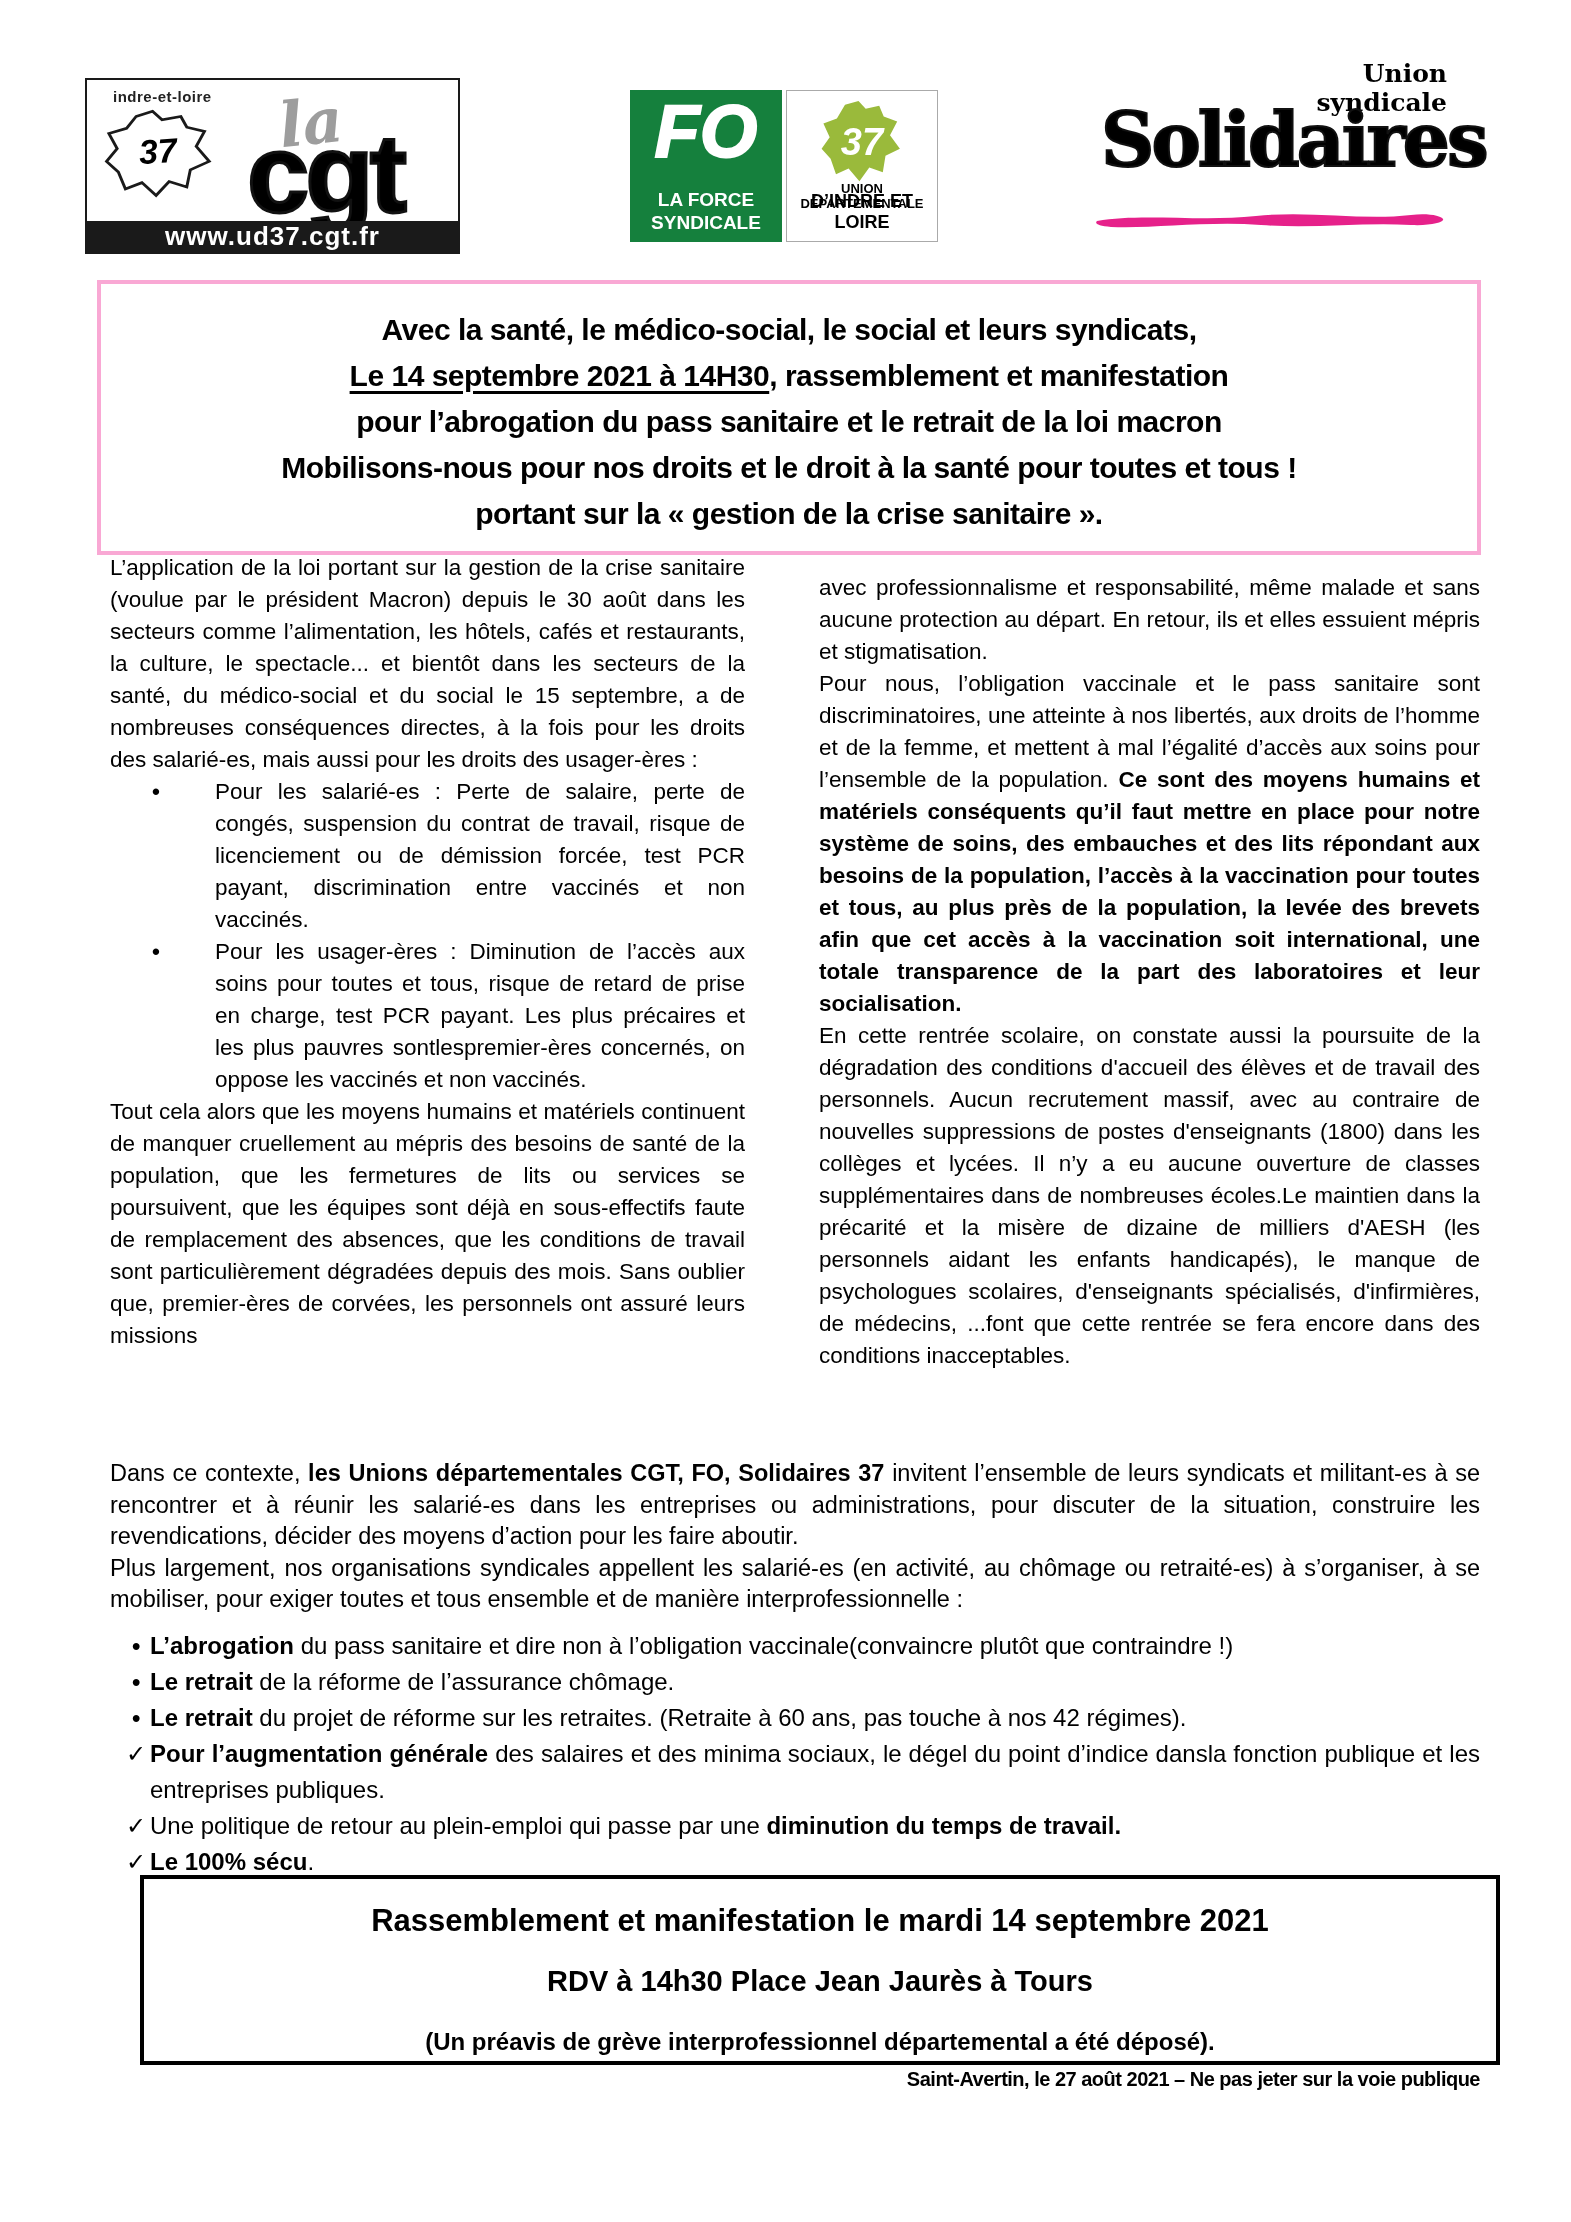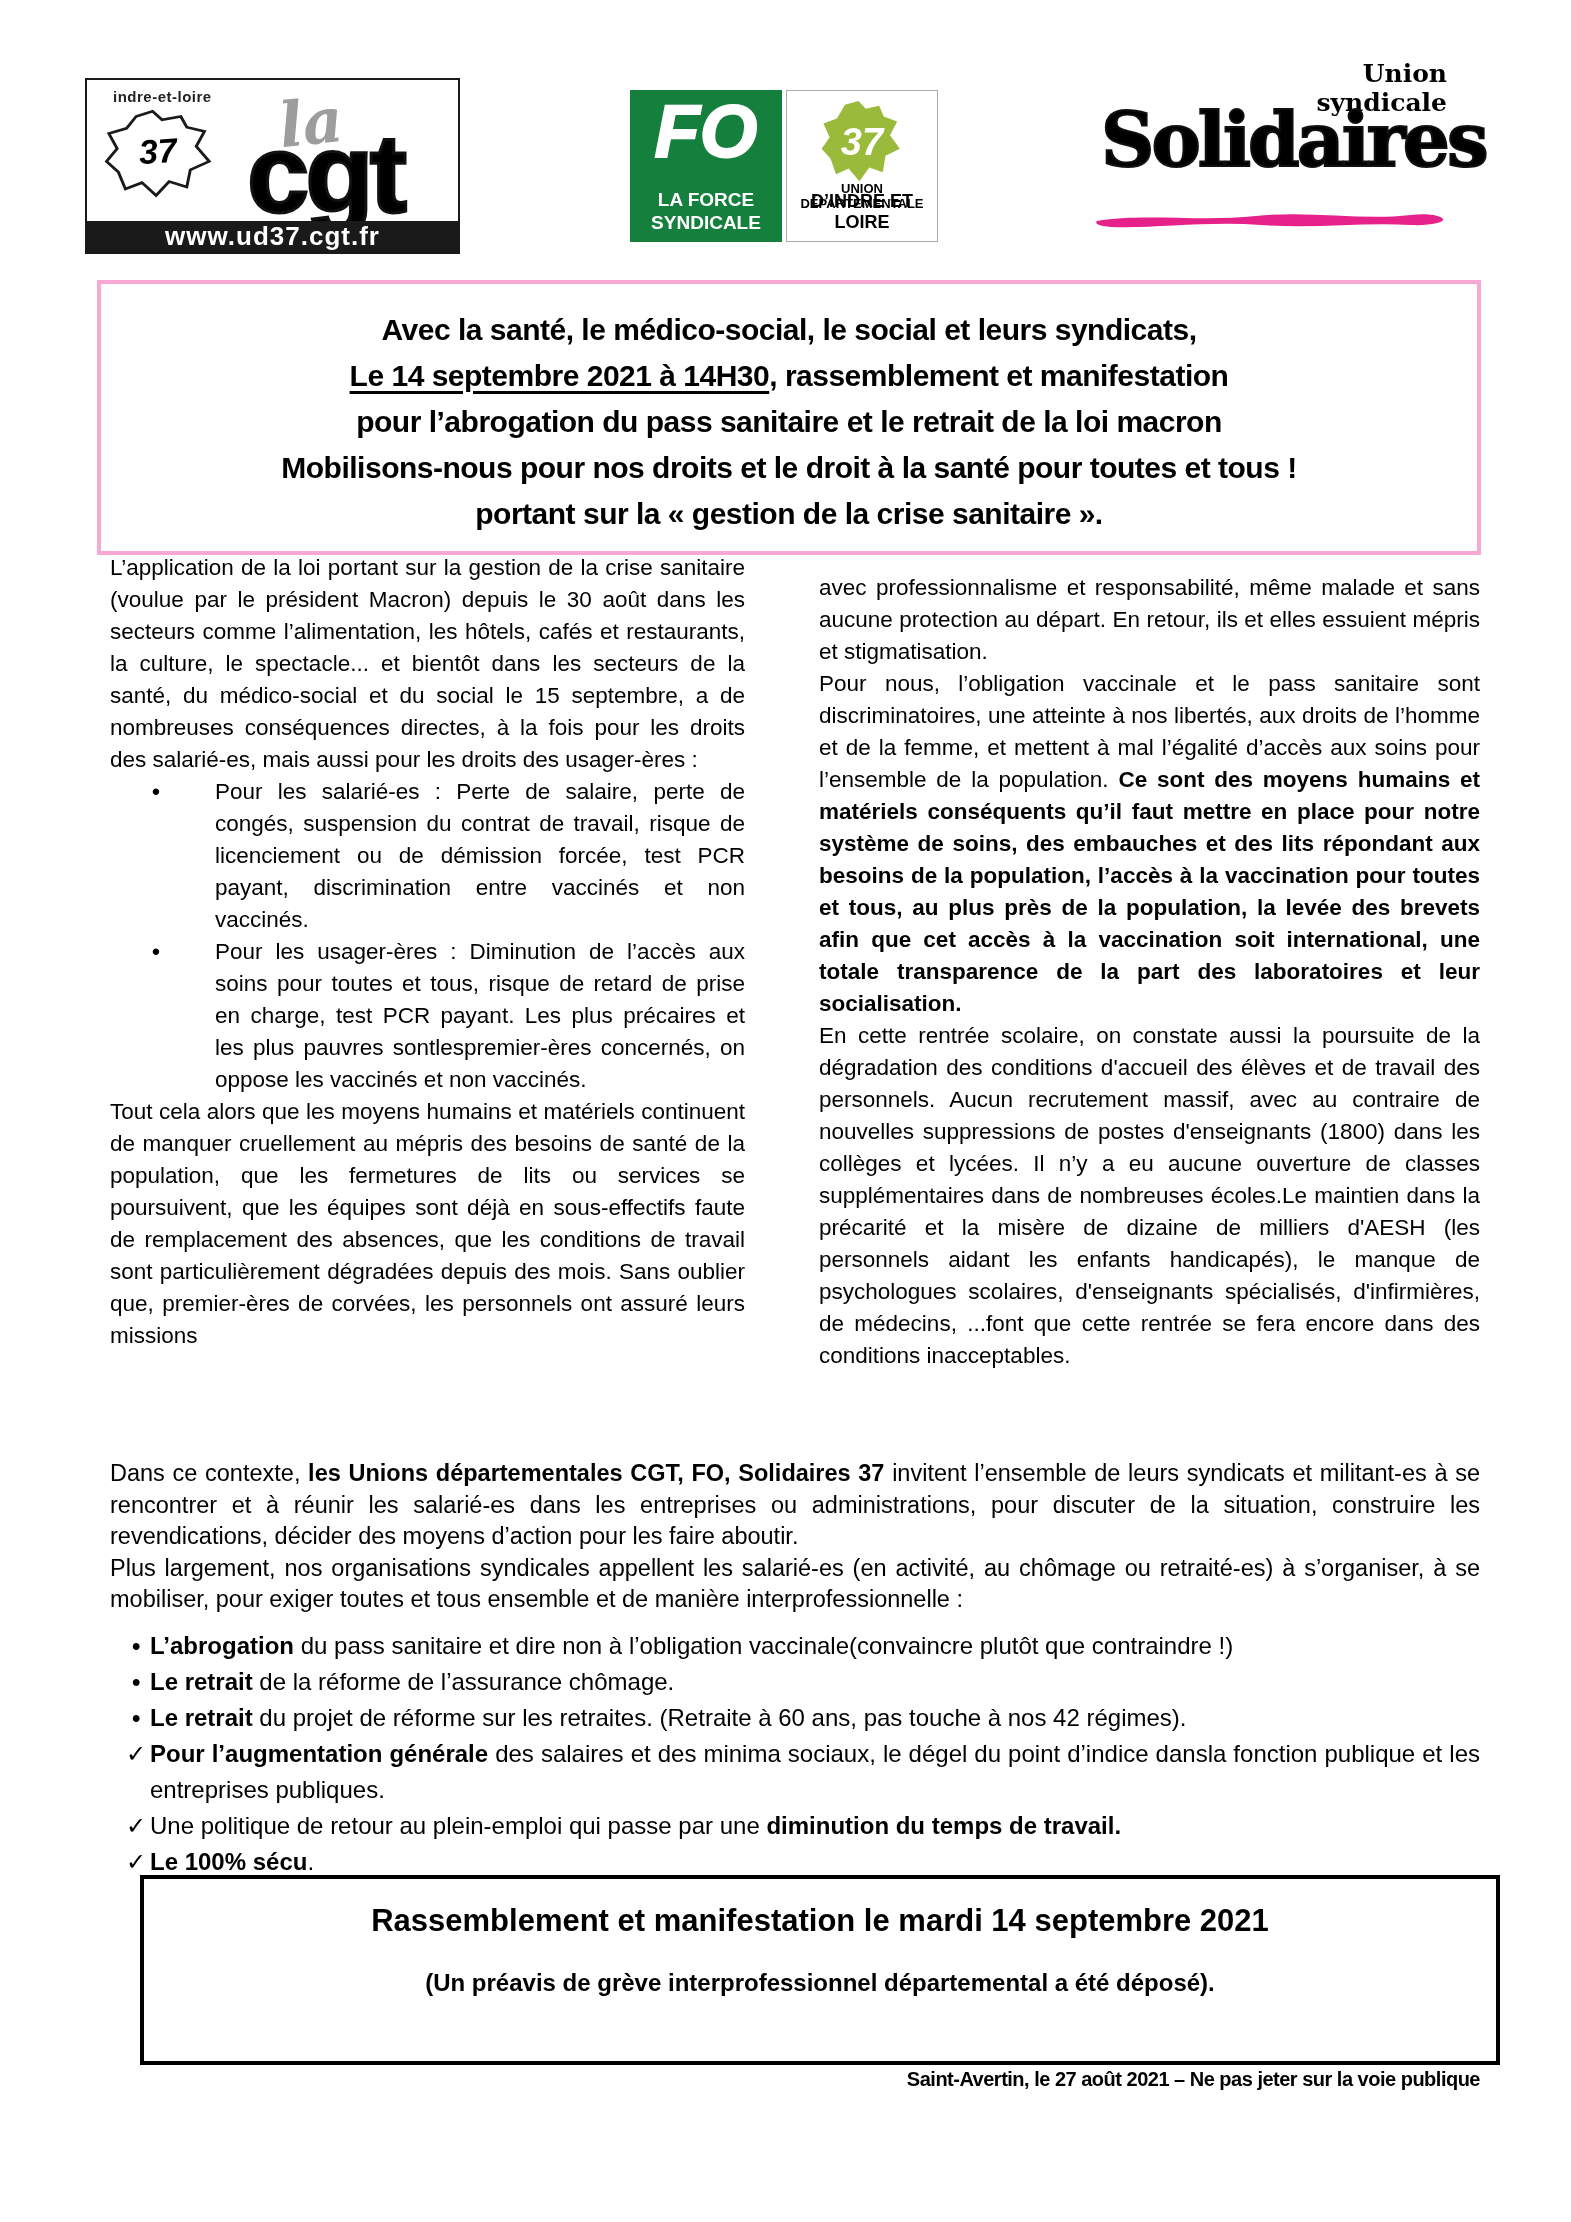--- a/index.html
+++ b/index.html
@@ -179,18 +179,19 @@
       </li>
       <li>
         <span class="mk">✓</span>
         <span><b>Le 100% sécu</b><span>.</span></span>
       </li>
     </ul>
   </div>
 
   <div class="event-box">
     <div class="event-l1">Rassemblement et manifestation le mardi 14 septembre 2021</div>
+    <div class="event-l2">RDV à 14h30 Place Jean Jaurès à Tours</div>
     <div class="event-l3">(Un préavis de grève interprofessionnel départemental a été déposé).</div>
   </div>
 
   <div class="footer">Saint-Avertin, le 27 août 2021 – Ne pas jeter sur la voie publique</div>
 
 </div>
 
 </body></html>

